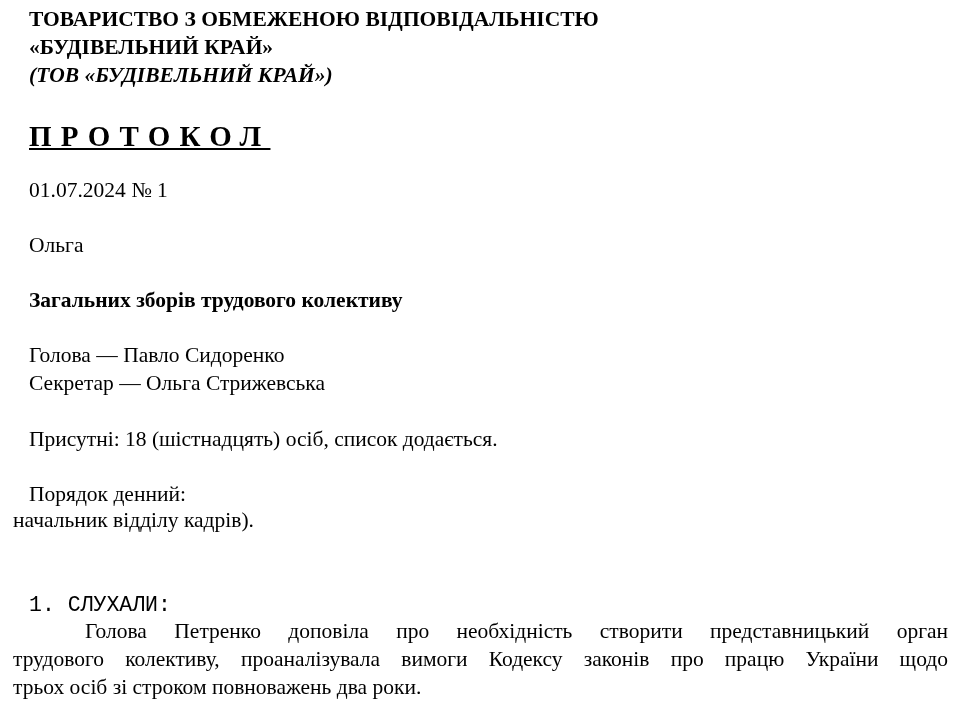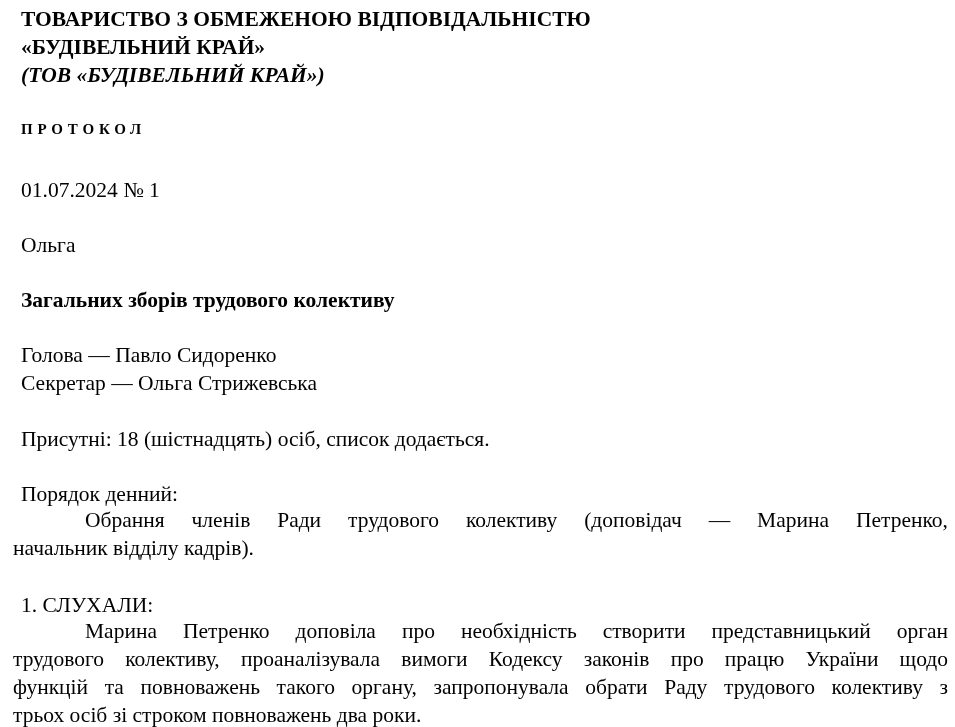--- a/index.html
+++ b/index.html
@@ -17,29 +17,30 @@
       font-size: 21.5px;
     }
     .page {
       position: absolute;
       left: 13px;
       top: 0;
       width: 935px;
     }
     .line {
       position: absolute;
-      left: 8px;
+      left: 16px;
       white-space: nowrap;
       line-height: 1;
     }
     .bold { font-weight: bold; }
     .title-spaced {
       font-weight: bold;
-      font-size: 15px;
+      font-size: 29px;
       letter-spacing: 0.32em;
+      text-decoration: underline;
     }
     .justify-block {
       position: absolute;
       left: 0;
       width: 935px;
       text-align: justify;
       text-align-last: left;
     }
     .justify-line {
       display: block;
@@ -74,26 +75,24 @@
   <div class="line bold" style="top:290px;">Загальних зборів трудового колективу</div>
 
   <div class="line" style="top:345px;">Голова — Павло Сидоренко</div>
   <div class="line" style="top:373px;">Секретар — Ольга Стрижевська</div>
 
   <div class="line" style="top:429px;">Присутні: 18 (шістнадцять) осіб, список додається.</div>
 
   <div class="line" style="top:484px;">Порядок денний:</div>
 
   <div class="justify-block" style="top:506px;">
-    <span class="justify-line indent">Обрання членів Ради трудового колективу (доповідач — Марина Петренко,</span>
     <span class="justify-line last">начальник відділу кадрів).</span>
   </div>
 
-  <div class="line" style="top:595px;">1. СЛУХАЛИ:</div>
+  <div class="line" style="top:595px;font-family:Liberation Mono, monospace;">1. СЛУХАЛИ:</div>
 
   <div class="justify-block" style="top:617px;">
-    <span class="justify-line indent">Марина Петренко доповіла про необхідність створити представницький орган</span>
+    <span class="justify-line indent">Голова Петренко доповіла про необхідність створити представницький орган</span>
     <span class="justify-line">трудового колективу, проаналізувала вимоги Кодексу законів про працю України щодо</span>
-    <span class="justify-line">функцій та повноважень такого органу, запропонувала обрати Раду трудового колективу з</span>
     <span class="justify-line last">трьох осіб зі строком повноважень два роки.</span>
   </div>
 
 </div>
 
 </body></html>

